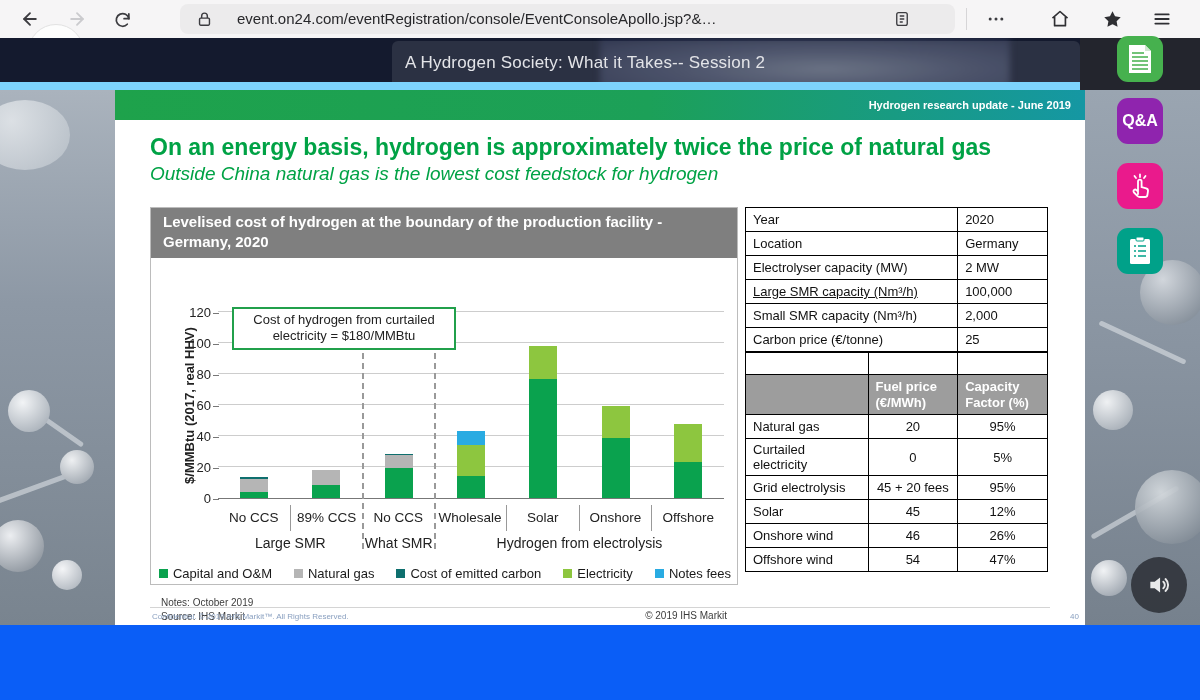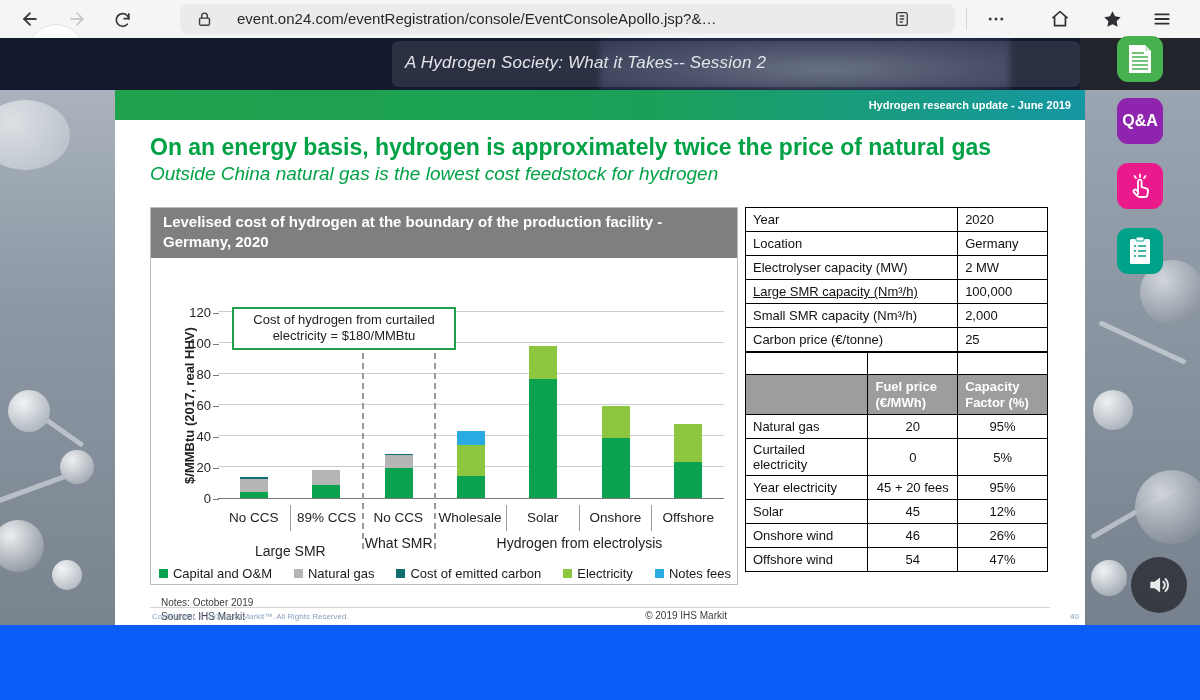--- a/index.html
+++ b/index.html
@@ -10,21 +10,21 @@
   
   .chrome { position:absolute; left:0; top:0; width:1200px; height:38px; background:#f6f5f6; z-index:30; }
   .nav-ico { position:absolute; top:7px; width:24px; height:24px; display:flex; align-items:center; justify-content:center; color:#3c3c40; }
   .nav-ico svg { display:block; }
   .url-pill { position:absolute; left:180px; top:4px; width:775px; height:30px; background:#ecebec; border-radius:8px; display:flex; align-items:center; }
   .url-text { position:absolute; left:57px; top:6px; font-size:15px; color:#28282b; white-space:nowrap; max-width:640px; overflow:hidden; }
   .sep { position:absolute; left:966px; top:8px; width:1px; height:22px; background:#d6d5d7; }
 
   
   .logo-circle { position:absolute; left:28px; top:24px; width:56px; height:56px; border-radius:50%; background:#fdfdfd; border:1px solid #e2e2e2; z-index:31; }
-  .player-strip { position:absolute; left:0; top:38px; width:1080px; height:52px; background:#141a2e; z-index:32; overflow:hidden;font-style:italic; }
+  .player-strip { position:absolute; left:0; top:38px; width:1080px; height:44px; background:#141a2e; z-index:32; overflow:hidden; }
   .video-blur { position:absolute; left:600px; top:0; width:410px; height:52px; background:radial-gradient(ellipse at 55% 60%, #5a6377 0%, #39415b 45%, #1d2440 100%); filter:blur(3px); }
   .title-band { position:absolute; left:392px; top:3px; width:688px; height:46px; background:rgba(255,255,255,0.10); border-radius:6px; }
   .player-title { position:absolute; left:405px; top:15px; font-size:17px; color:#e3e4e8; letter-spacing:.2px; }
   .corner-dark { position:absolute; left:1080px; top:38px; width:120px; height:52px; background:#23252d; z-index:32; }
 
   
   .bgdeco { position:absolute; z-index:1; }
   .ball { position:absolute; border-radius:50%; }
   .stick { position:absolute; height:5px; background:rgba(230,233,236,.55); border-radius:3px; }
 
@@ -272,21 +272,21 @@
         <div class="xlabels" id="xlabels">
             <div class="xlab">No CCS</div>
             <div class="xlab sepl">89% CCS</div>
             <div class="xlab">No CCS</div>
             <div class="xlab">Wholesale</div>
             <div class="xlab sepl">Solar</div>
             <div class="xlab sepl">Onshore</div>
             <div class="xlab sepl">Offshore</div>
           </div>
         <div class="groups" id="groups">
-            <div class="grp" style="width: 144.571px; margin-top: 8px;">Large SMR</div>
+            <div class="grp" style="width: 144.571px;">Large SMR</div>
             <div class="grp" style="width: 72.2857px;">What SMR</div>
             <div class="grp" style="width: 289.143px;">Hydrogen from electrolysis</div>
           </div>
         <div class="legend" id="legend">
             <span class="leg-item">
               <span class="leg-swatch" style="background: rgb(10, 162, 78);"></span>
               <span>Capital and O&amp;M</span>
             </span>
             <span class="leg-item">
               <span class="leg-swatch" style="background: rgb(181, 181, 181);"></span>
@@ -358,21 +358,21 @@
               <td>Natural gas</td>
               <td class="num">20</td>
               <td class="num">95%</td>
             </tr>
             <tr>
               <td>Curtailed electricity</td>
               <td class="num">0</td>
               <td class="num">5%</td>
             </tr>
             <tr>
-              <td>Year electricity</td>
+              <td>Grid electrolysis</td>
               <td class="num">45 + 20 fees</td>
               <td class="num">95%</td>
             </tr>
             <tr>
               <td>Solar</td>
               <td class="num">45</td>
               <td class="num">12%</td>
             </tr>
             <tr>
               <td>Onshore wind</td>

